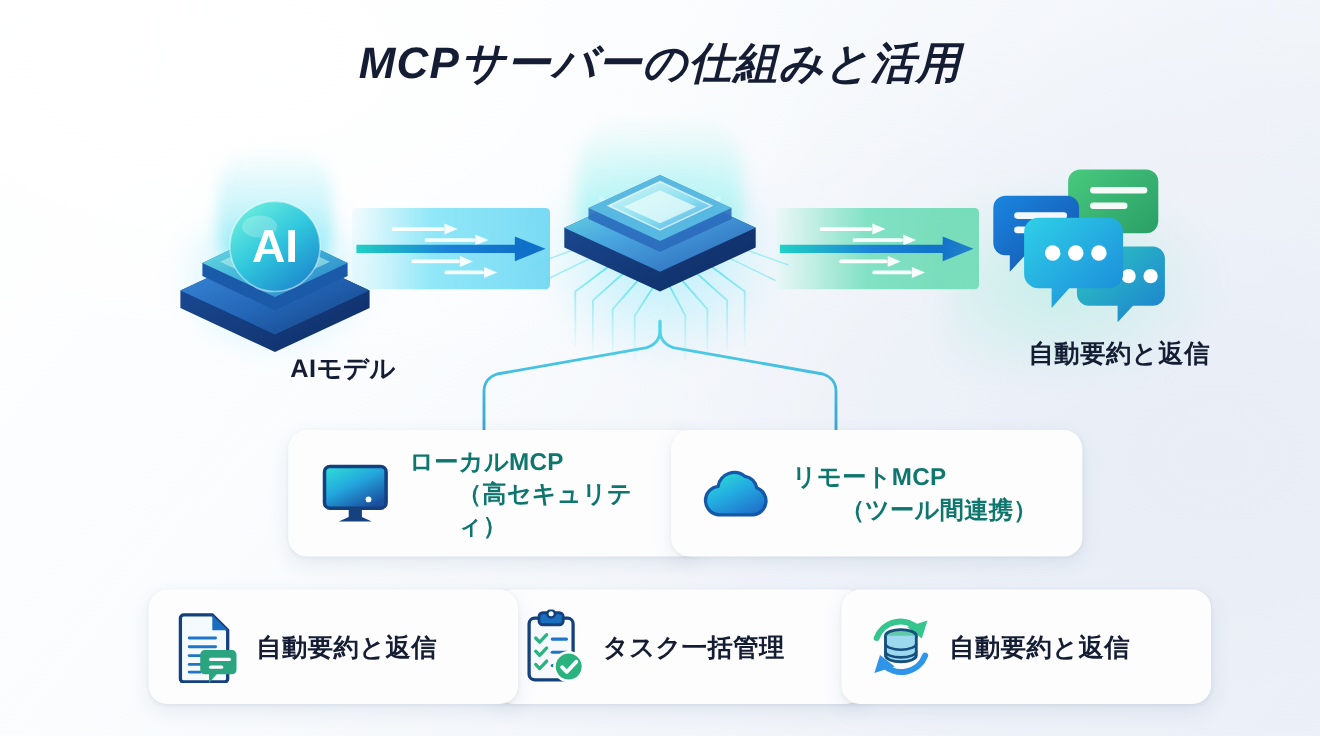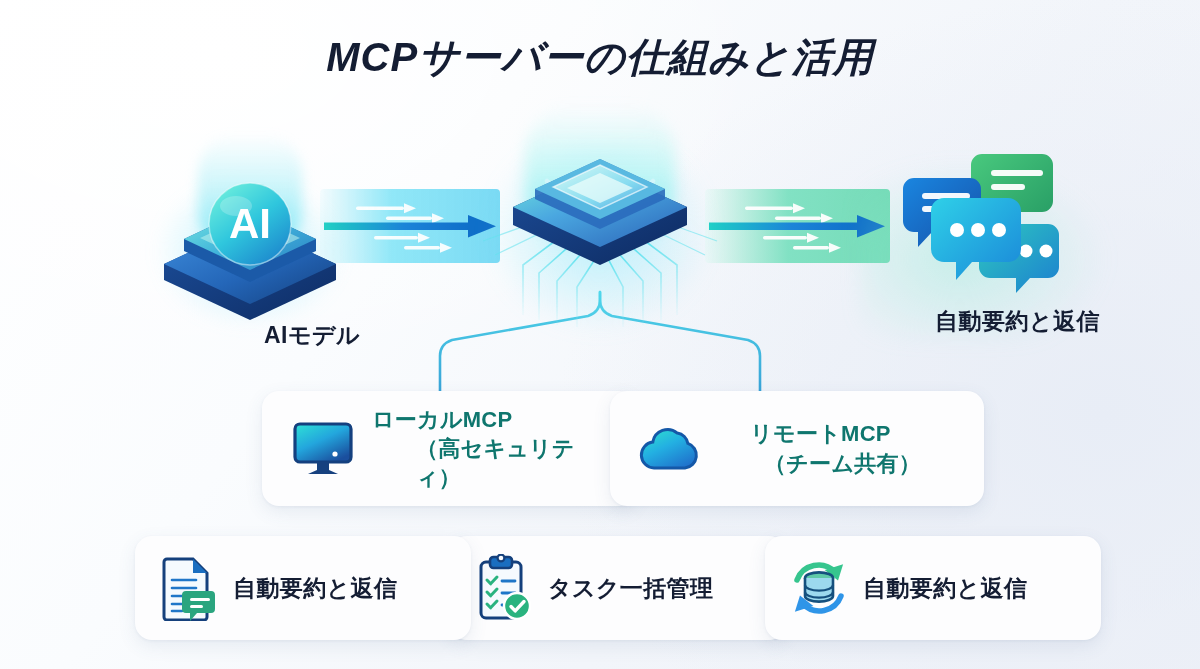--- a/index.html
+++ b/index.html
@@ -82,21 +82,21 @@
   #connectors{position:absolute;left:0;top:0;width:1200px;height:669px;pointer-events:none;}
 
   
   .card{
     position:absolute;background:#fdfdfe;border-radius:17px;
     box-shadow:0 6px 18px rgba(70,95,140,.10),0 1px 3px rgba(70,95,140,.07);
     display:flex;align-items:center;
   }
   .card-mid{height:115px;padding:0 22px;}
   #card-local{left:262px;top:391px;width:330px;}
-  #card-remote{left:610px;top:391px;width:330px;text-align:center;}
+  #card-remote{left:610px;top:391px;width:330px;}
   .card-mid .card-icon{width:78px;flex:0 0 78px;display:flex;align-items:center;justify-content:center;}
   .card-mid .card-text{
     margin-left:10px;font-size:22px;font-weight:bold;color:#0f766e;line-height:1.33;letter-spacing:.3px;
   }
   .card-text .l2{display:block;margin-left:44px;}
 
   .card-bot{height:104px;padding:0 18px;}
   #card-auto{left:135px;top:536px;width:300px;}
   #card-task{left:450px;top:536px;width:300px;}
   #card-link{left:765px;top:536px;width:300px;}
@@ -387,21 +387,21 @@
             <stop offset="0%" stop-color="#2ee0cf"></stop>
               <stop offset="45%" stop-color="#23b0e2"></stop>
               <stop offset="100%" stop-color="#1f6fcb"></stop>
           </linearGradient>
         </defs>
         <path d="M16,44 a13,13 0 0 1 -1.2,-25.9 a15,15 0 0 1 24.5,-9 a12.5,12.5 0 0 1 10.6,10.3 a12.7,12.7 0 0 1 -2.9,24.6 z" fill="url(#cloudGrad)" stroke="#1458a8" stroke-width="3"></path>
       </svg>
     </div>
     <div class="card-text">
       <span>リモートMCP</span>
-      <span class="l2">（チーム共有）</span>
+      <span class="l2">（ツール間連携）</span>
     </div>
   </div>
 
   <div class="card card-bot" id="card-task">
     <div class="card-icon">
       <svg width="58" height="68" viewBox="0 0 58 68">
         <rect x="6" y="8" width="40" height="56" rx="5" fill="#f6fafe" stroke="#15407c" stroke-width="3"></rect>
         <rect x="15" y="3" width="22" height="11" rx="3.5" fill="#1a6ec0" stroke="#15407c" stroke-width="2.6"></rect>
         <circle cx="26" cy="4" r="3.4" fill="#f6fafe" stroke="#15407c" stroke-width="2.2"></circle>
         <g stroke="#2ab37f" stroke-width="3" fill="none" stroke-linecap="round" stroke-linejoin="round">

